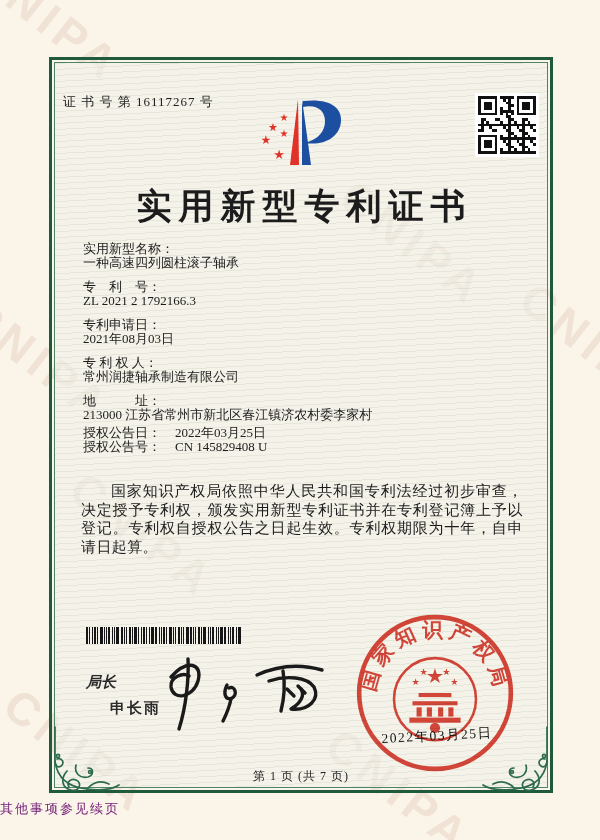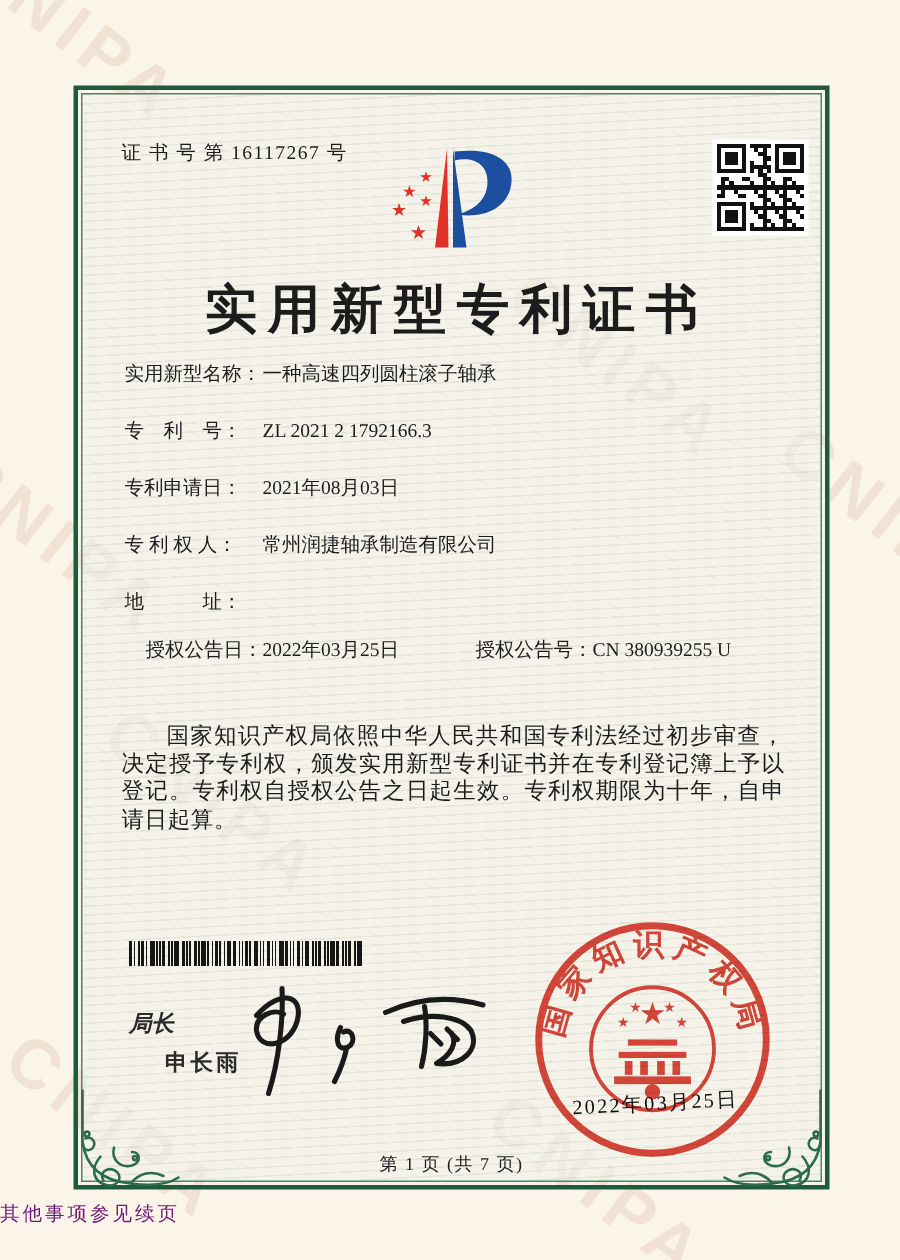--- a/index.html
+++ b/index.html
@@ -14,32 +14,32 @@
   .wm1{left:-36px;top:-8px}.wm2{left:328px;top:216px}.wm3{left:-46px;top:334px}
   .wm4{left:-8px;top:724px}.wm5{left:314px;top:764px}.wm6{left:508px;top:318px}
   .wm7{left:58px;top:508px}
   
   .panel{
     position:absolute;z-index:1;left:54px;top:62px;width:492px;height:724px;
     border:1px solid #4d8468;outline:3px solid #1f5a3d;outline-offset:2px;
     background-color:rgba(240,242,233,0.55);
     background-image:repeating-linear-gradient(177deg,rgba(125,160,135,0.15) 0 1px,transparent 1px 6px);
   }
-  .cert-no{position:absolute;left:26px;top:30px;font-size:13px;letter-spacing:1px;}
+  .cert-no{position:absolute;left:8px;top:30px;font-size:13px;letter-spacing:1px;}
   .logo{position:absolute;left:198px;top:24px;width:104px;height:84px;}
   .qr{position:absolute;left:420px;top:30px;width:58px;height:58px;background:#fff;padding:3px;}
   .qr svg{width:58px;height:58px;display:block;}
   .title{position:absolute;left:0;right:0;top:104px;margin:16px;text-align:center;
          font-size:35px;font-weight:bold;letter-spacing:7px;padding-left:7px;}
   
   .fields{position:absolute;left:28px;top:179px;right:18px;font-size:13px;}
-  .frow{display:flex;height:14px;line-height:14px;margin-bottom:24px;white-space:nowrap;}
+  .frow{display:flex;height:14px;line-height:14px;margin-bottom:24px;white-space:nowrap;flex-direction:column;}
   .flabel{width:92px;flex:none;}
   .fvalue{flex:1;}
-  .grant{margin-top:-6px;text-align:right;}
+  .grant{margin-top:-6px;}
   .grant .grp1{width:220px;flex:none;display:flex;}
   .grant .grp2{display:flex;}
   
   .paras{position:absolute;left:26px;right:24px;top:419px;}
   .para{margin:0;font-size:15px;line-height:18.6px;letter-spacing:0.4px;
         text-indent:2em;text-align:justify;}
   
   .barcode{position:absolute;left:31px;top:564px;width:158px;height:17px;}
   .barcode svg{width:158px;height:17px;display:block;}
   
@@ -248,29 +248,30 @@
     <div class="frow">
       <span class="flabel">专利申请日：</span>
       <span class="fvalue">2021年08月03日</span>
     </div>
     <div class="frow">
       <span class="flabel">专 利 权 人：</span>
       <span class="fvalue">常州润捷轴承制造有限公司</span>
     </div>
     <div class="frow">
       <span class="flabel">地　　　址：</span>
+      <span class="fvalue">213000 江苏省常州市新北区春江镇济农村委李家村</span>
     </div>
     <div class="frow grant">
       <span class="grp1">
         <span class="flabel">授权公告日：</span>
         <span>2022年03月25日</span>
       </span>
       <span class="grp2">
         <span class="flabel">授权公告号：</span>
-        <span>CN 380939255 U</span>
+        <span>CN 145829408 U</span>
       </span>
     </div>
   </div>
 
   <div class="paras">
     <p class="para">国家知识产权局依照中华人民共和国专利法经过初步审查，决定授予专利权，颁发实用新型专利证书并在专利登记簿上予以登记。专利权自授权公告之日起生效。专利权期限为十年，自申请日起算。</p>
   </div>
 
   <div class="barcode">
     <svg id="bc" viewBox="0 0 158 17" preserveAspectRatio="none" shape-rendering="crispEdges">

